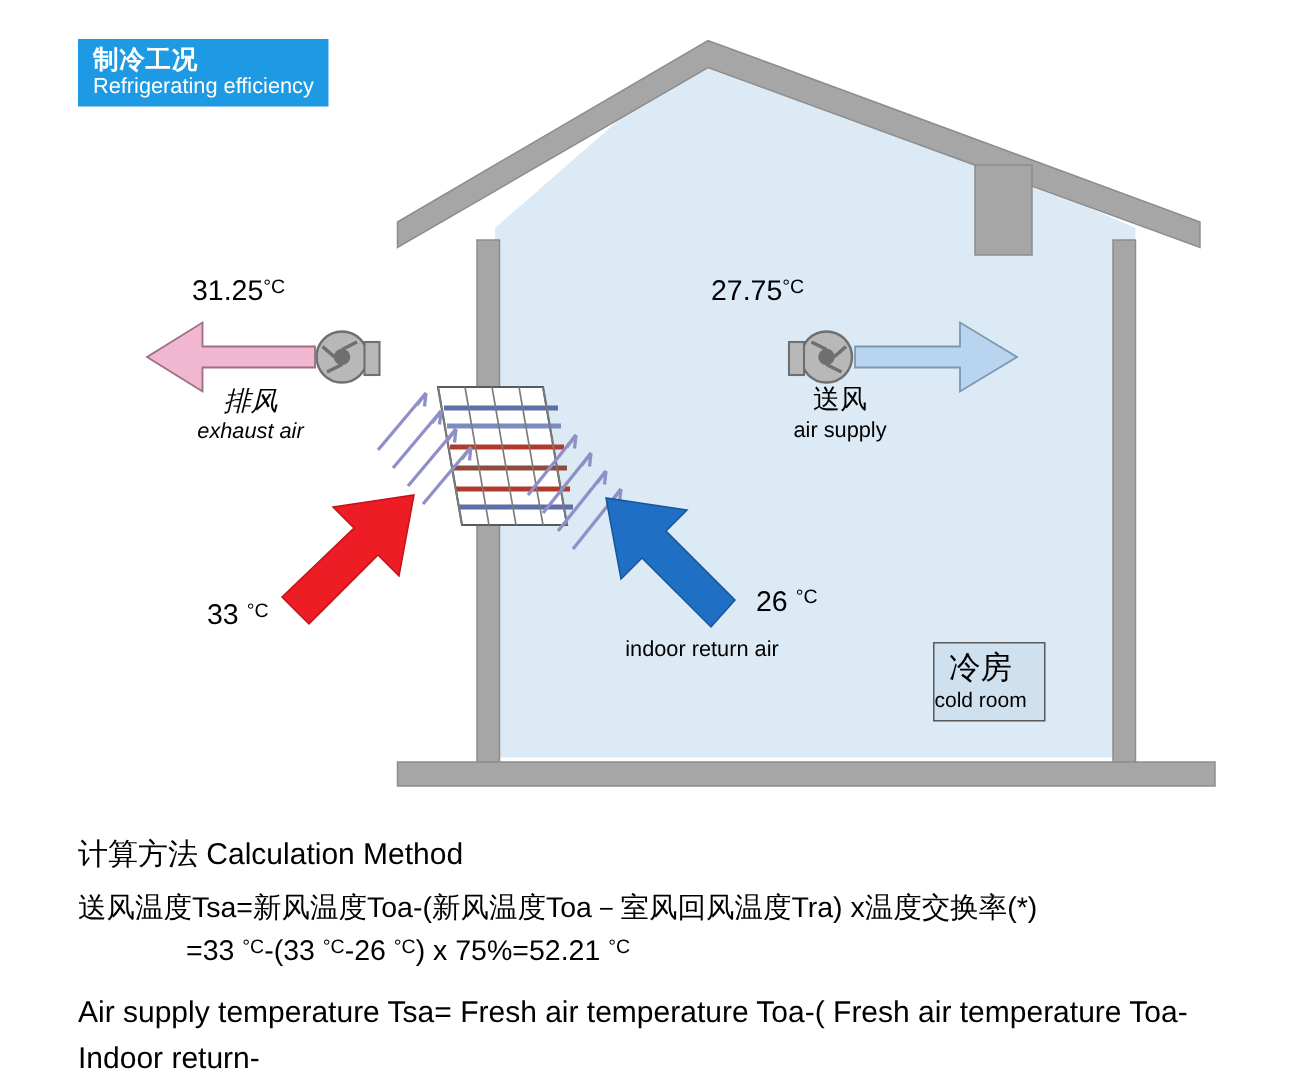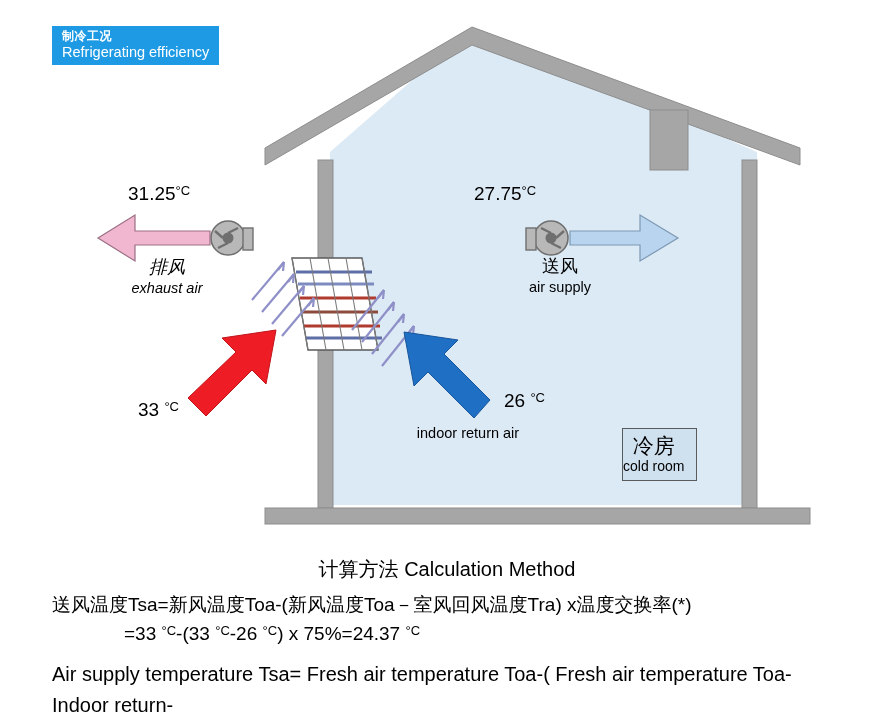--- a/index.html
+++ b/index.html
@@ -26,21 +26,21 @@
   
   #title-badge {
     left: 52px;
     top: 26px;
     background: #1e9ae5;
     color: #ffffff;
     padding: 4px 10px 5px 10px;
     line-height: 1.15;
   }
   #title-badge .cn {
-    font-size: 12px;
+    font-size: 17px;
     font-weight: bold;
     letter-spacing: 0.5px;
   }
   #title-badge .en {
     font-size: 14.5px;
   }
 
   
   #diagram-svg {
     left: 0;
@@ -76,21 +76,20 @@
 
   
   #calc {
     left: 52px;
     top: 556px;
     width: 790px;
   }
   #calc .line-head {
     font-size: 20px;
     margin-bottom: 9px;
-    text-align: center;
   }
   #calc .line-head .cn { font-weight: normal; }
   #calc .line-formula {
     font-size: 19px;
     margin-bottom: 5px;
     white-space: nowrap;
   }
   #calc .line-formula2 {
     font-size: 19px;
     margin-left: 72px;
@@ -229,17 +228,17 @@
     <span class="cn">冷房</span>
     <span class="en">cold room</span>
   </div>
 
   <div class="abs" id="calc">
     <div class="line-head">
       <span class="cn">计算方法</span>
       <span>Calculation Method</span>
     </div>
     <div class="line-formula">送风温度Tsa=新风温度Toa-(新风温度Toa－室风回风温度Tra) x温度交换率(*)</div>
-    <div class="line-formula2"><span>=33 </span><span class="deg">°C</span><span>-(33 </span><span class="deg">°C</span><span>-26 </span><span class="deg">°C</span><span>) x 75%=24.37 </span><span class="deg">°C</span></div>
+    <div class="line-formula2"><span>=33 </span><span class="deg">°C</span><span>-(33 </span><span class="deg">°C</span><span>-26 </span><span class="deg">°C</span><span>) x 75%=52.21 </span><span class="deg">°C</span></div>
     <div class="line-en">Air supply temperature Tsa= Fresh air temperature Toa-( Fresh air temperature Toa-Indoor return-</div>
   </div>
 
 </div>
 
 </body></html>

